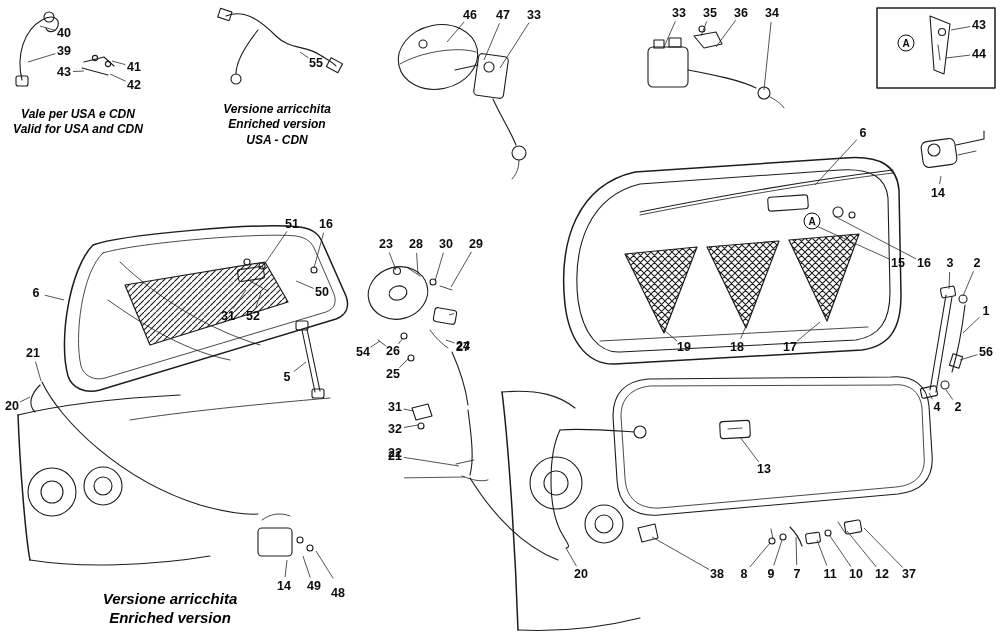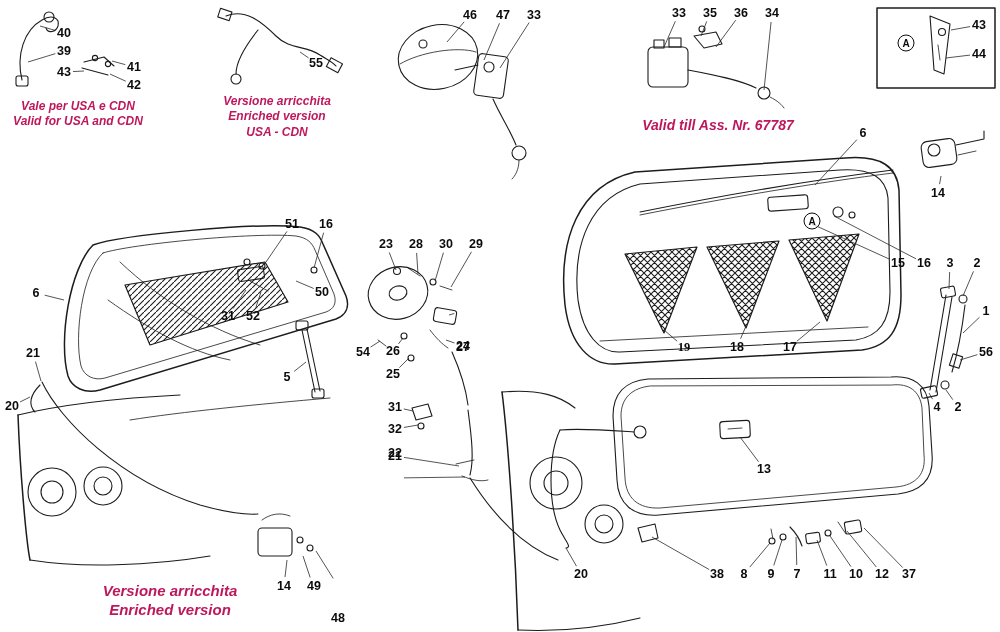--- a/index.html
+++ b/index.html
@@ -25,21 +25,21 @@
     position:absolute;transform:translate(-50%,-50%);
     font-weight:bold;font-size:12.5px;color:#0b0b0b;line-height:1;
   }
   .callout.circled{
     border:1.5px solid #0b0b0b;border-radius:50%;
     width:15px;height:15px;display:flex;align-items:center;justify-content:center;
     font-size:10px;background:rgba(255,255,255,0.6);
   }
   .note{
     position:absolute;transform:translateX(-50%);text-align:center;
-    font-weight:bold;font-style:italic;color:#be185d;line-height:1.28;white-space:nowrap;
+    font-weight:bold;font-style:italic;color:#000000;line-height:1.28;white-space:nowrap;margin-top:8px;
   }
 </style>
 </head>
 <body>
 
 <div class="stage">
 
   <svg class="art" width="1000" height="632" viewBox="0 0 1000 632">
     <defs>
       <pattern id="xh" width="7" height="7" patternUnits="userSpaceOnUse">
@@ -306,21 +306,21 @@
       <div class="callout" style="left: 938px; top: 193px;">14</div>
       <div class="callout" style="left: 898px; top: 263px;">15</div>
       <div class="callout" style="left: 924px; top: 263px;">16</div>
       <div class="callout" style="left: 950px; top: 263px;">3</div>
       <div class="callout" style="left: 977px; top: 263px;">2</div>
       <div class="callout" style="left: 986px; top: 311px;">1</div>
       <div class="callout" style="left: 986px; top: 352px;">56</div>
       <div class="callout" style="left: 937px; top: 407px;">4</div>
       <div class="callout" style="left: 958px; top: 407px;">2</div>
       <div class="callout circled" style="left: 812px; top: 221px;">A</div>
-      <div class="callout" style="left: 684px; top: 347px; font-family: Liberation Serif, serif;">19</div>
+      <div class="callout" style="left: 684px; top: 347px;">19</div>
       <div class="callout" style="left: 737px; top: 347px;">18</div>
       <div class="callout" style="left: 790px; top: 347px;">17</div>
       <div class="callout" style="left: 764px; top: 469px;">13</div>
       <div class="callout" style="left: 717px; top: 574px;">38</div>
       <div class="callout" style="left: 744px; top: 574px;">8</div>
       <div class="callout" style="left: 771px; top: 574px;">9</div>
       <div class="callout" style="left: 797px; top: 574px;">7</div>
       <div class="callout" style="left: 830px; top: 574px;">11</div>
       <div class="callout" style="left: 856px; top: 574px;">10</div>
       <div class="callout" style="left: 882px; top: 574px;">12</div>
@@ -343,35 +343,34 @@
       <div class="callout" style="left: 446px; top: 244px;">30</div>
       <div class="callout" style="left: 476px; top: 244px;">29</div>
       <div class="callout" style="left: 463px; top: 311px; margin-top: 36px;">27</div>
       <div class="callout" style="left: 463px; top: 346px;">24</div>
       <div class="callout" style="left: 395px; top: 407px;">31</div>
       <div class="callout" style="left: 395px; top: 429px;">32</div>
       <div class="callout" style="left: 395px; top: 456px;">21</div>
       <div class="callout" style="left: 395px; top: 453px;">22</div>
       <div class="callout" style="left: 284px; top: 586px;">14</div>
       <div class="callout" style="left: 314px; top: 586px;">49</div>
-      <div class="callout" style="left: 338px; top: 618px;">48</div>
+      <div class="callout" style="left: 338px; top: 593px;">48</div>
     </div>
 
   <div id="note-layer">
       <div class="note" style="left: 78px; top: 99px; font-size: 12px;">
         <div>Vale per USA e CDN</div>
         <div>Valid for USA and CDN</div>
       </div>
       <div class="note" style="left: 277px; top: 94px; font-size: 12px;">
         <div>Versione arricchita</div>
         <div>Enriched version</div>
         <div>USA - CDN</div>
       </div>
       <div class="note" style="left: 718px; top: 117px; font-size: 14px;">
-        <div>Valid till Ass. Nr. 67787</div>
       </div>
       <div class="note" style="left: 170px; top: 581px; font-size: 15px;">
         <div>Versione arricchita</div>
         <div>Enriched version</div>
       </div>
     </div>
 
 </div>
 
 </body></html>

